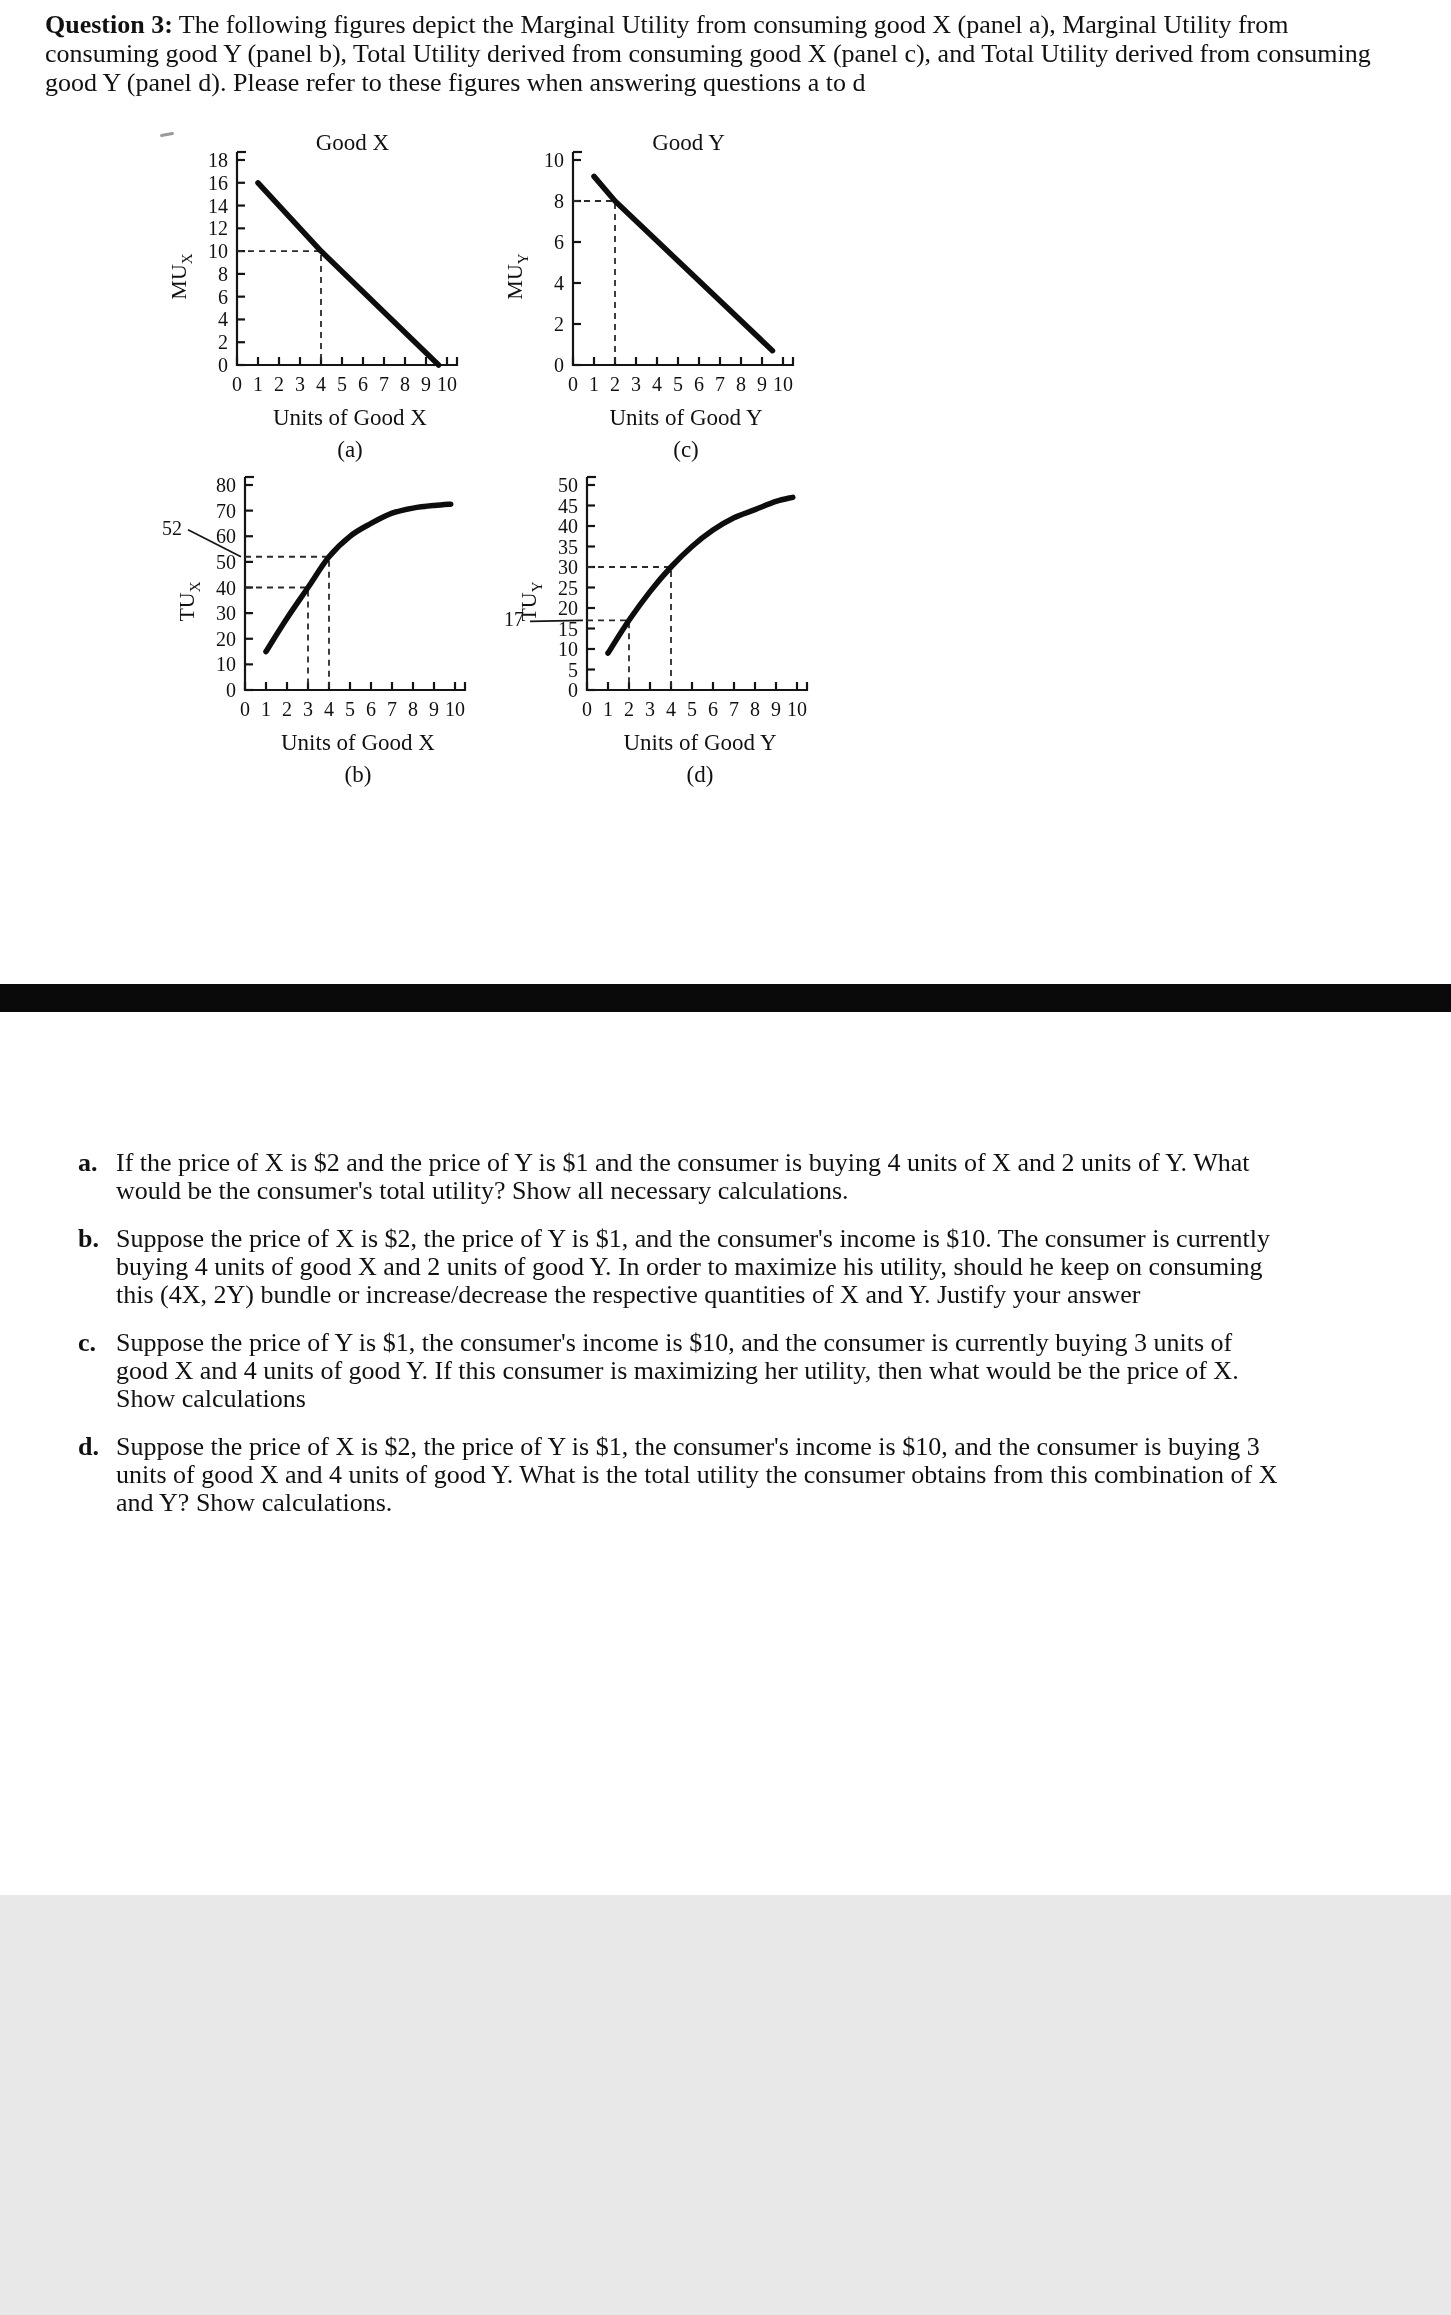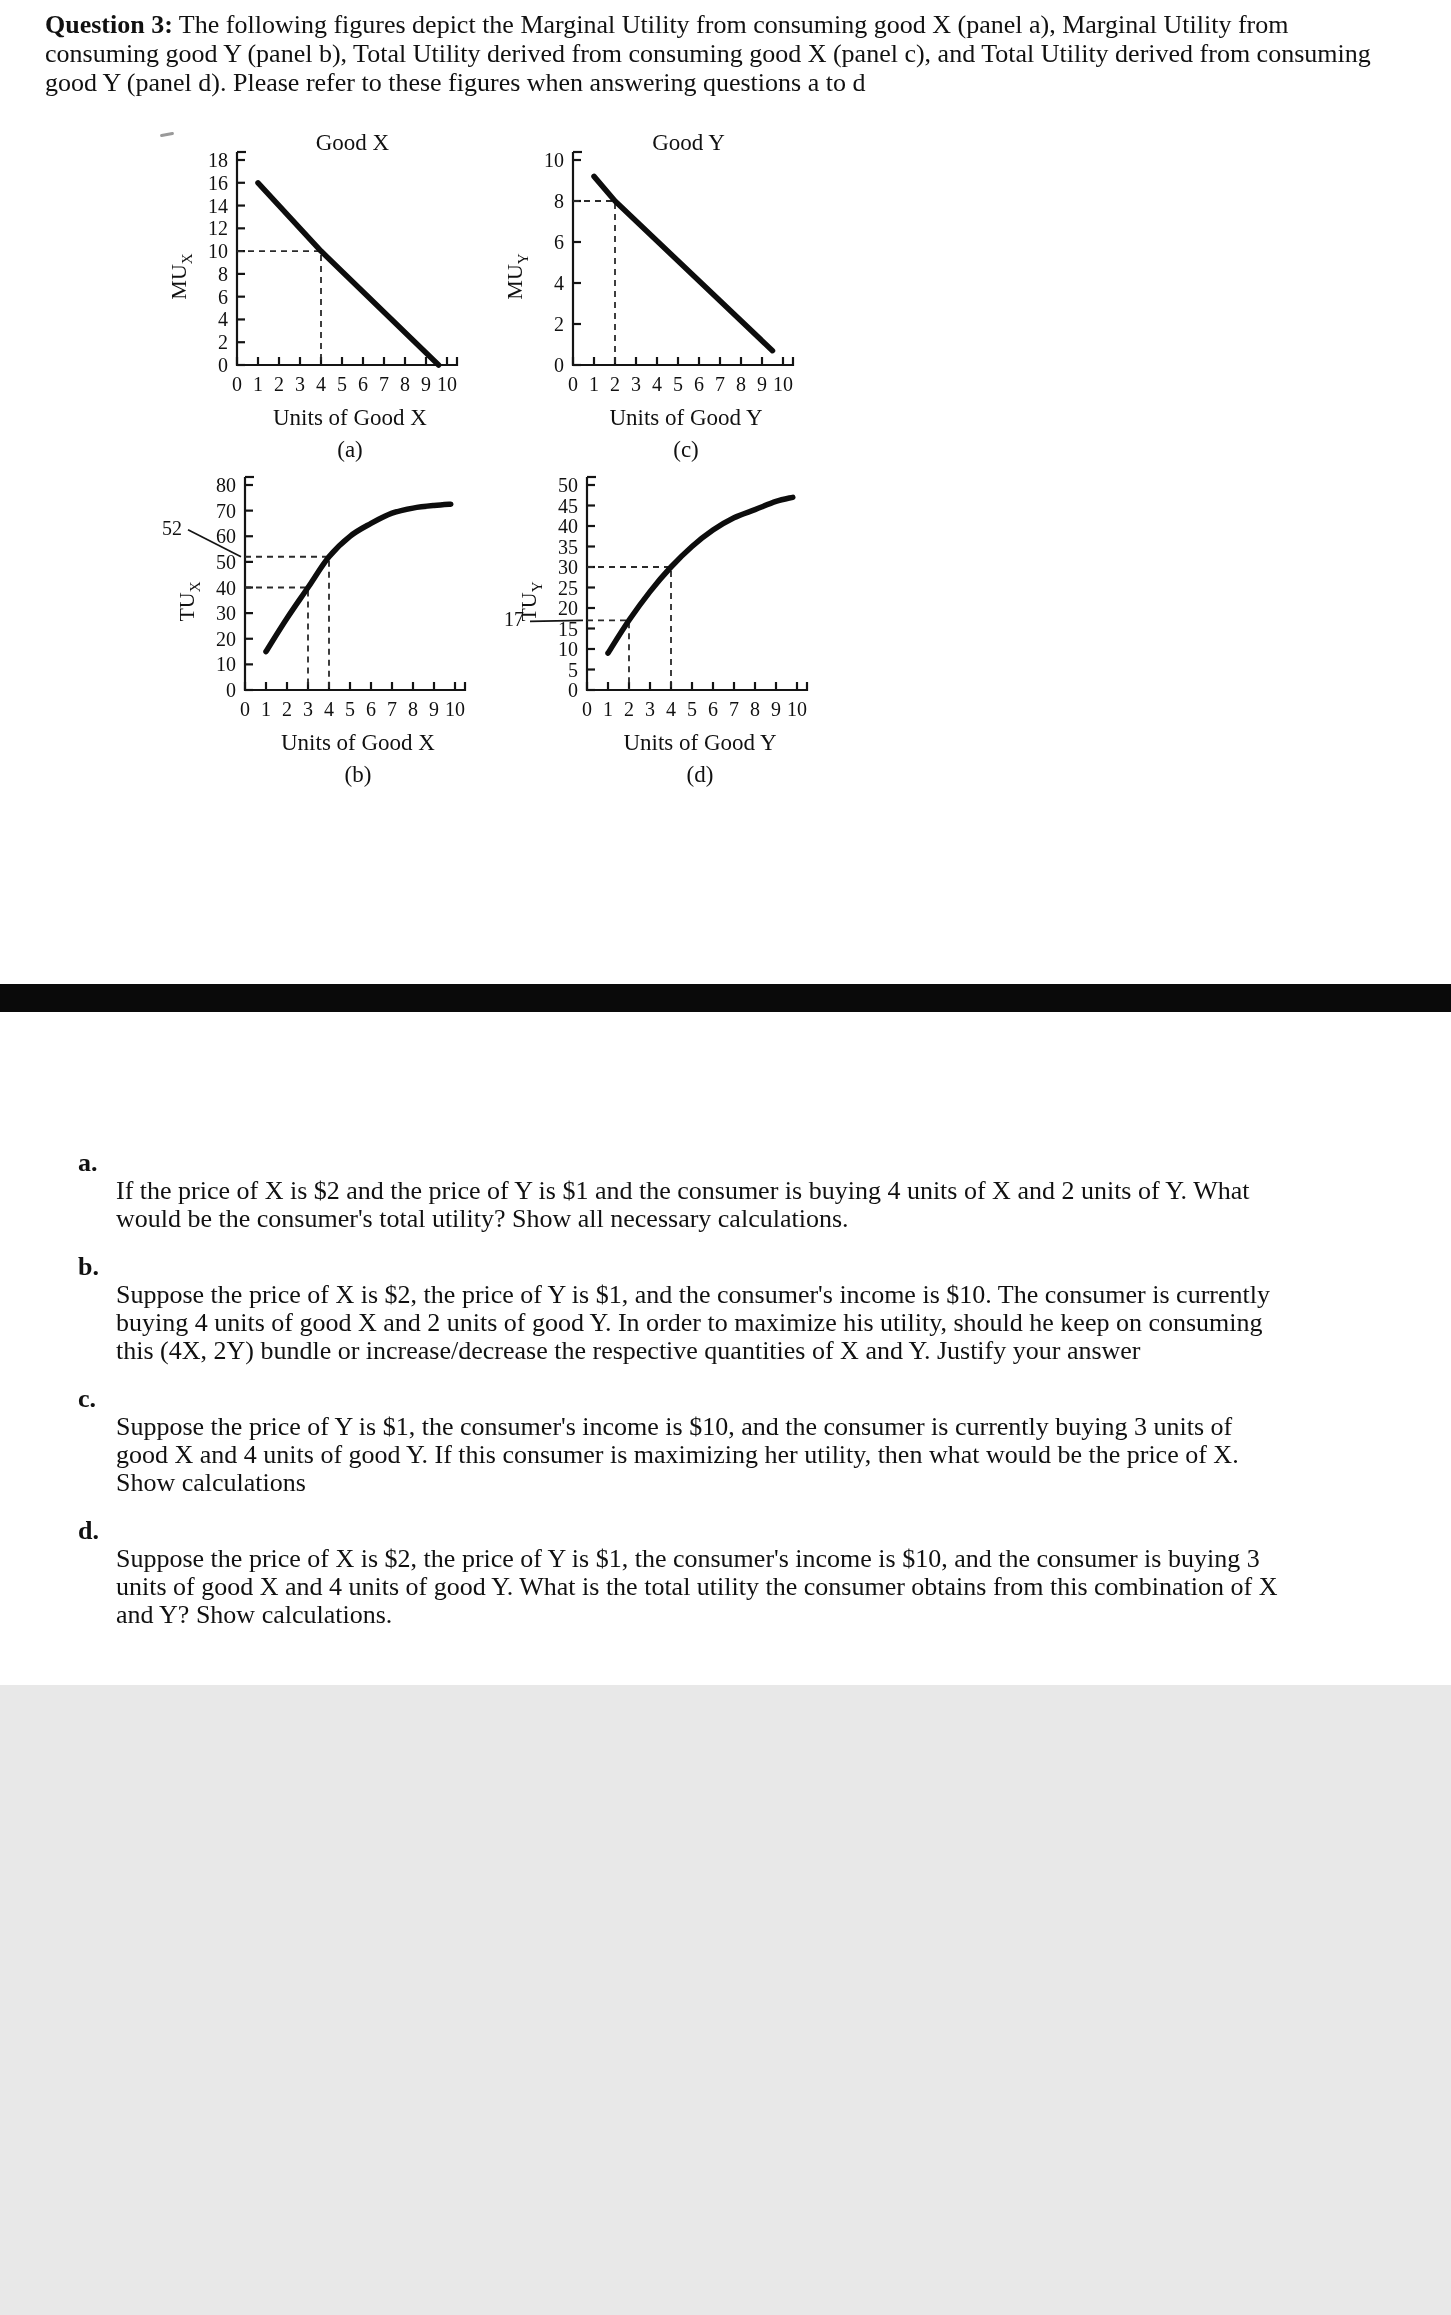--- a/index.html
+++ b/index.html
@@ -1,19 +1,19 @@
 <!DOCTYPE html>
 <html><head>
 <meta charset="utf-8">
 <style>
   * { margin:0; padding:0; box-sizing:border-box; }
   html,body { background:#e8e8e8; }
   body { font-family:"Liberation Serif", serif; color:#111; }
   .page {
-    position:relative; width:1451px; height:1685px;
+    position:relative; width:1451px; height:1895px;
     background:#ffffff; margin:0 auto; overflow:hidden;
   }
   .intro {
     position:absolute; left:45px; top:10px; width:1340px;
     font-size:26px; line-height:29px; text-align:left;
   }
   .intro b { font-weight:bold; }
   .artifact {
     position:absolute; left:160px; top:133px; width:14px; height:3px;
     background:#9a9a9a; border-radius:2px; transform:rotate(-10deg);
@@ -35,21 +35,21 @@
   .cap   { font-size:23px; }
   .ylab  { font-size:22px; }
   .sub   { font-size:15px; }
   .black-bar {
     position:absolute; left:0; top:984px; width:1451px; height:28px;
     background:#0a0a0a;
   }
   .questions { position:absolute; left:78px; top:1149px; width:1208px; }
   .q-item { display:flex; margin-bottom:20px; font-size:26px; line-height:28px; }
   .q-letter { font-weight:bold; width:38px; flex:0 0 38px; }
-  .q-text { flex:1; max-width:1170px;margin-top:28px; }
+  .q-text { flex:1; max-width:1170px; }
 </style>
 </head>
 <body>
 
 <div class="page">
 
   <p class="intro"><b>Question 3:</b><span> The following figures depict the Marginal Utility from consuming good X (panel a), Marginal Utility from consuming good Y (panel b), Total Utility derived from consuming good X (panel c), and Total Utility derived from consuming good Y (panel d). Please refer to these figures when answering questions a to d</span></p>
 
   <div class="artifact"></div>
 

